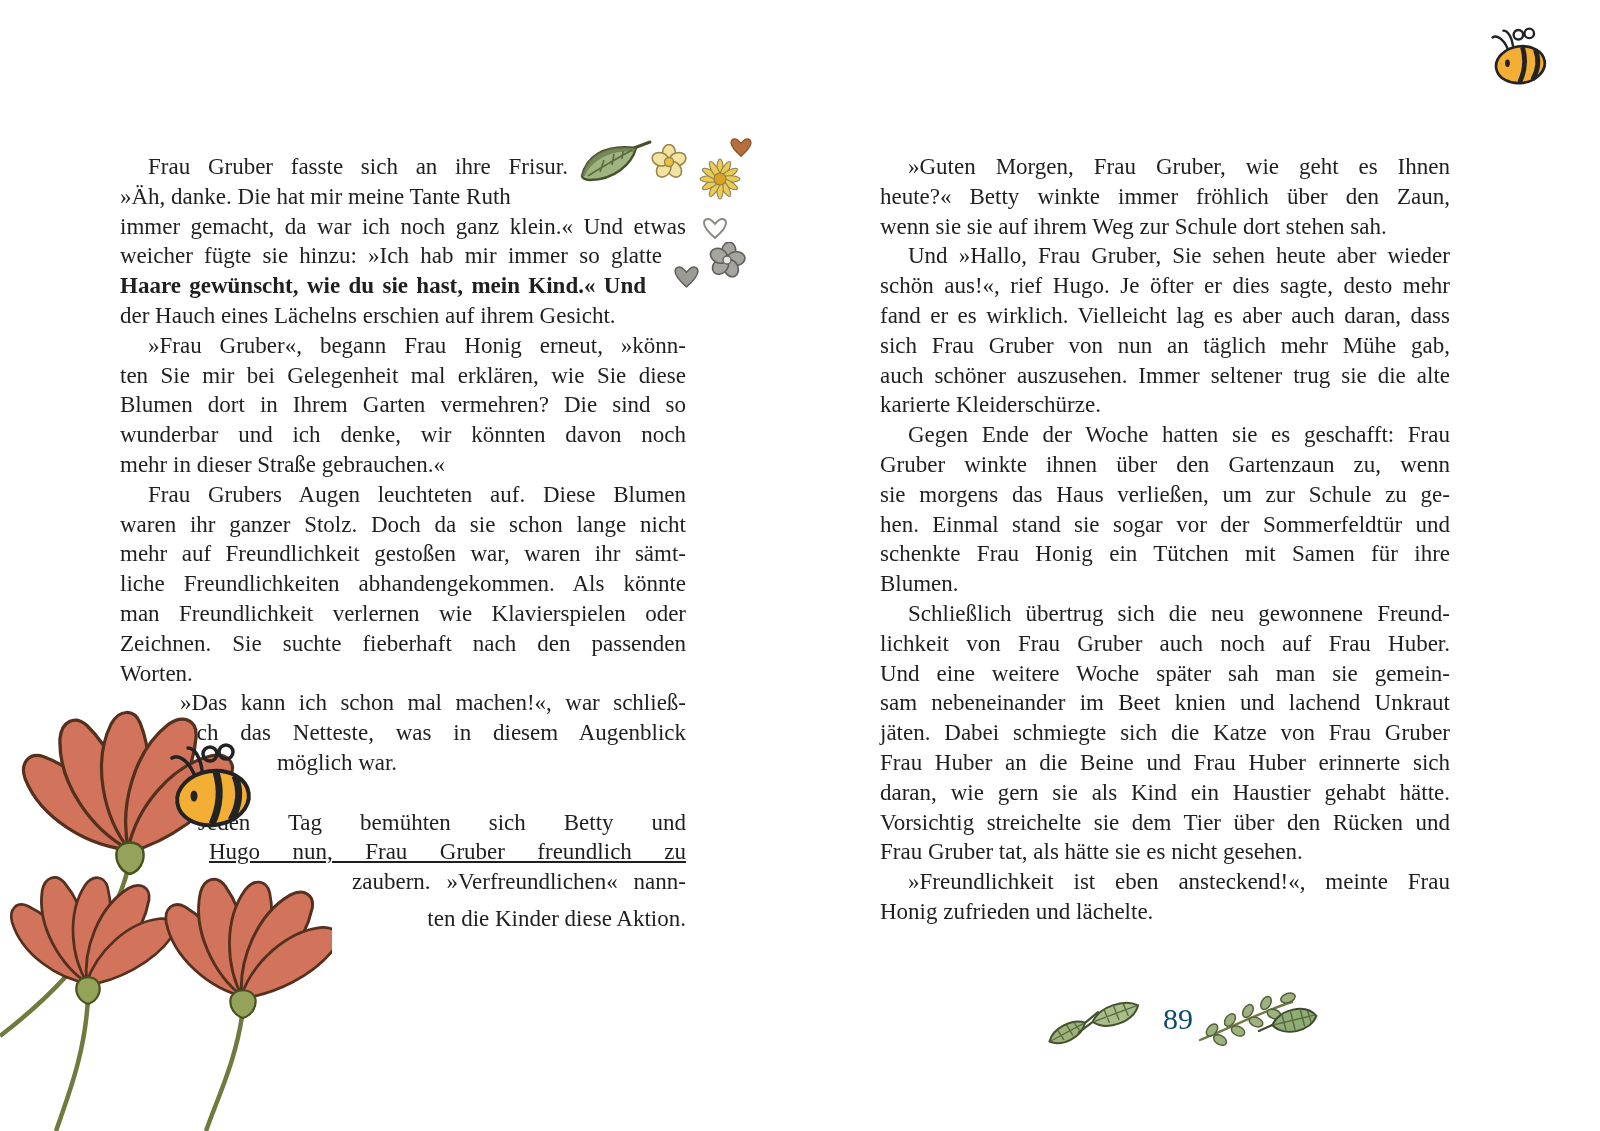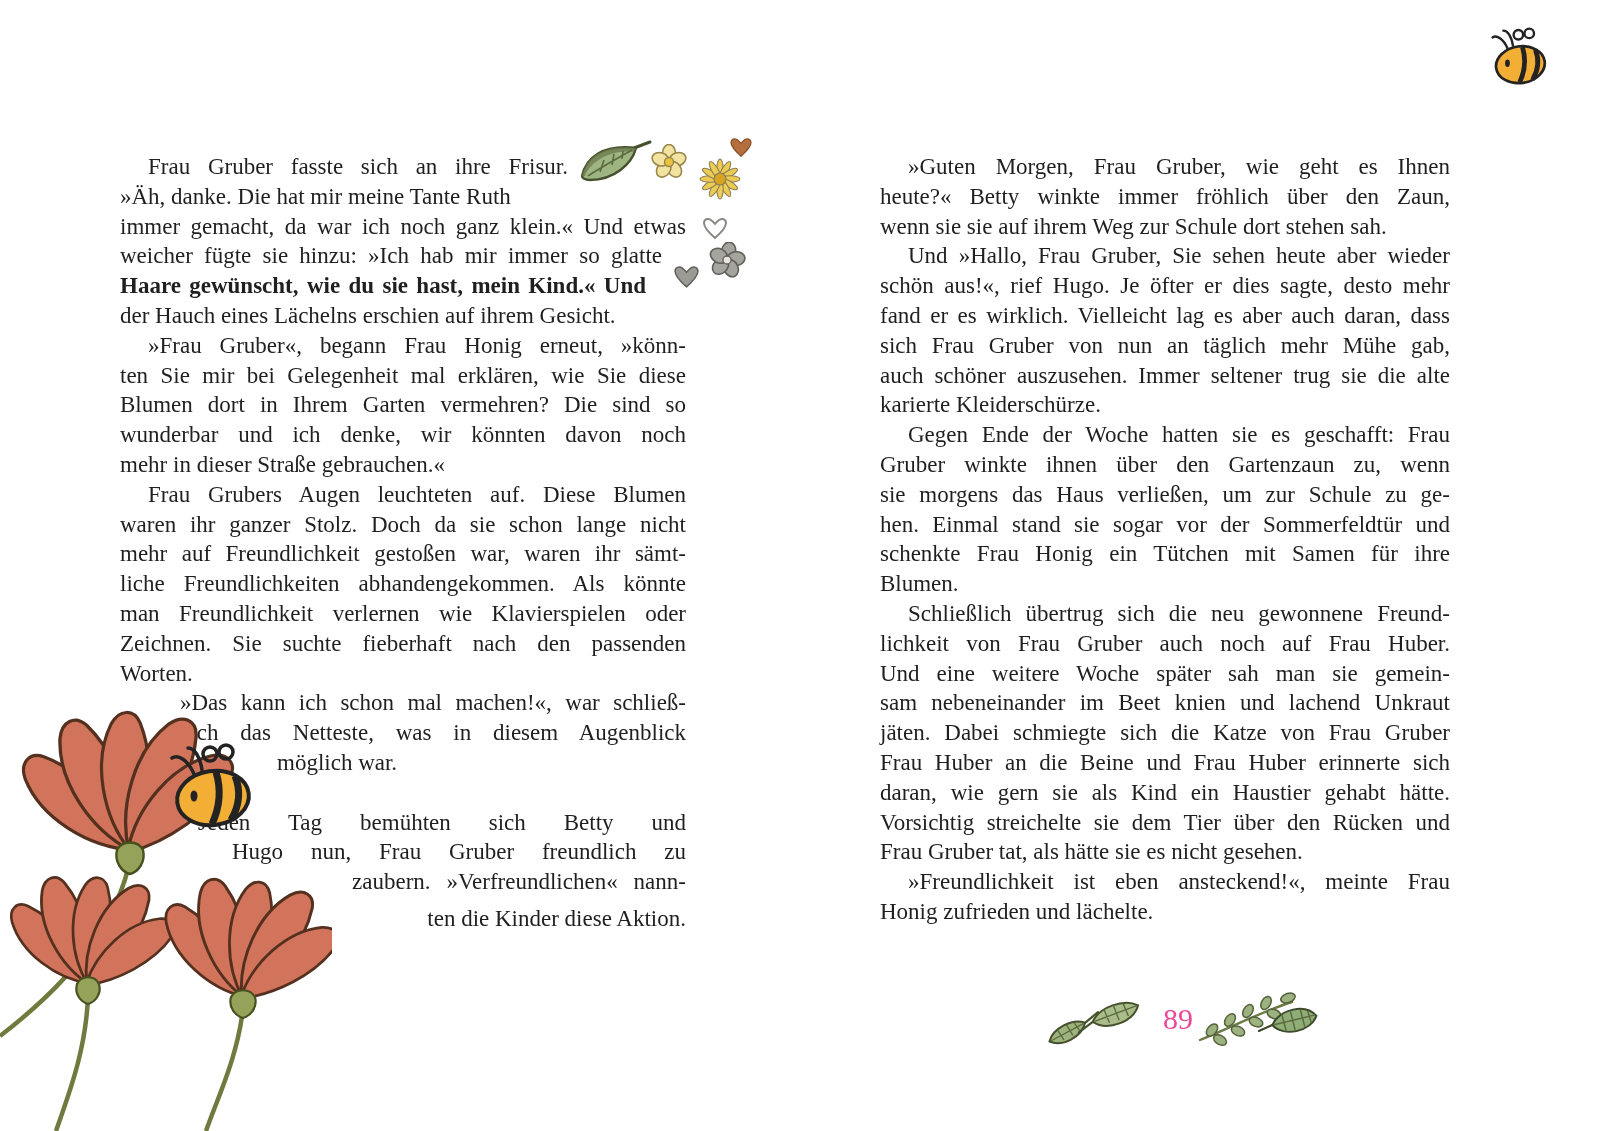--- a/index.html
+++ b/index.html
@@ -22,27 +22,27 @@
   .wrap-top .line:nth-child(2){padding-right:126px;text-align-last:left;}
   .wrap-top .line:nth-child(4){padding-right:24px;}
   .wrap-top .line:nth-child(5){padding-right:40px;font-weight:bold;}
   
   .stair .line:nth-child(1){margin-left:60px;}
   .stair .line:nth-child(2){margin-left:64px;}
   .stair .line:nth-child(3){margin-left:157px;}
   
   .right-block{margin-top:29.8px;}
   .right-block .line:nth-child(1){margin-left:78px;}
-  .right-block .line:nth-child(2){margin-left:112px;}
+  .right-block .line:nth-child(2){margin-left:89px;text-decoration:underline;}
   .right-block .line:nth-child(3){margin-left:232px;}
   .right-block .line:nth-child(4){text-align-last:right;margin-top:7px;}
   .deco{position:absolute;}
   .page-number{
     position:absolute;left:1148px;top:1002px;width:60px;
-    text-align:center;font-size:30px;color:#ec4899;
+    text-align:center;font-size:30px;color:#0c4a6e;
   }
 </style>
 </head>
 <body>
 
 <div class="spread">
 
   <div class="text-column left">
       <p class="para wrap-top">
         <span class="line">Frau Gruber fasste sich an ihre Frisur.</span>

